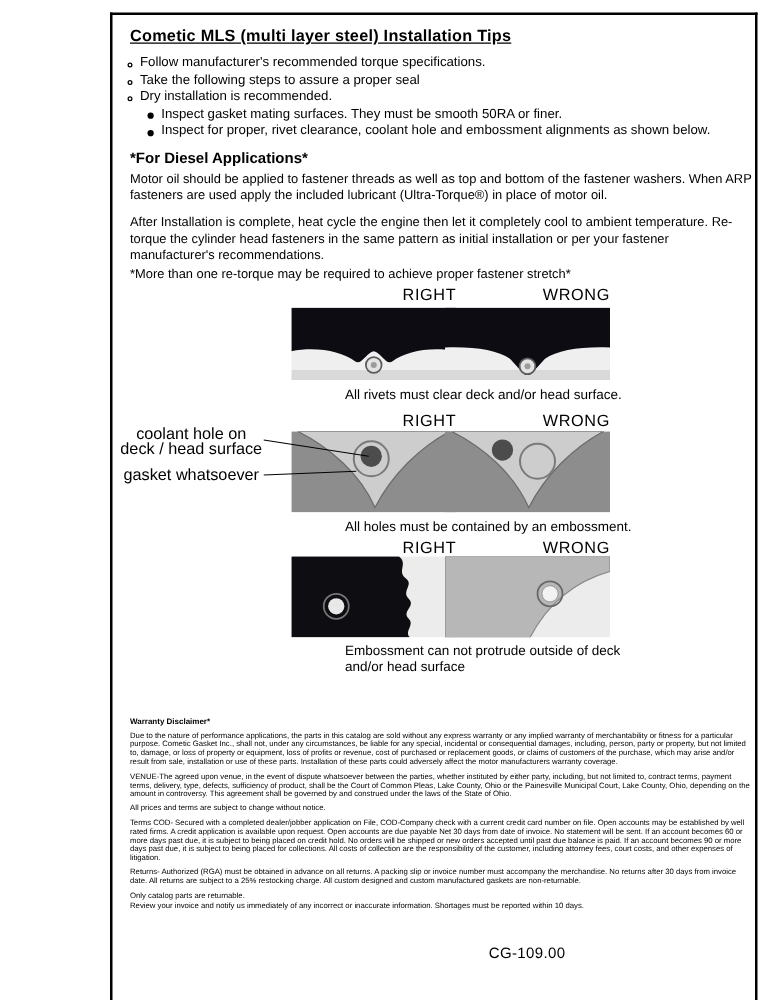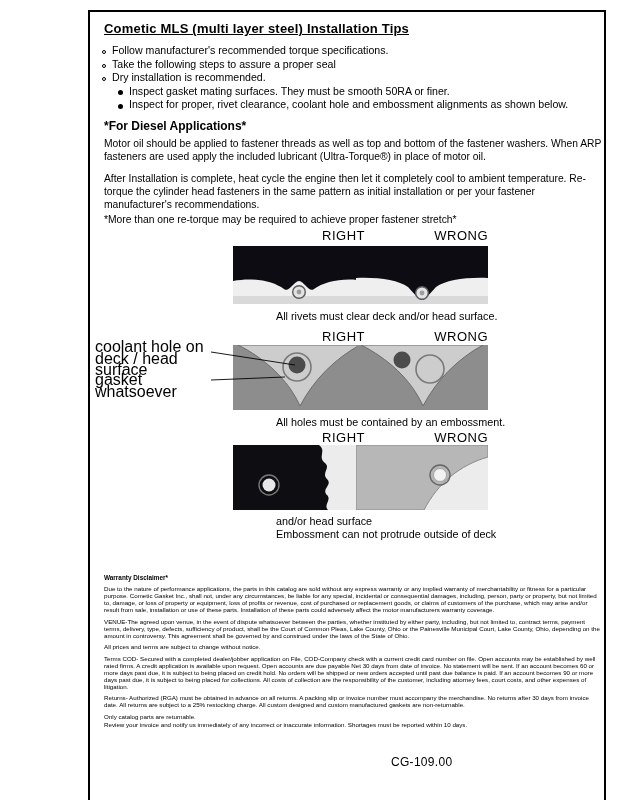--- a/index.html
+++ b/index.html
@@ -47,21 +47,21 @@
   .row3-label { top:430px; }
   .row3-img { top:445px; height:65px; }
   .col-left { left:233px; }
   .col-right { left:356px; }
   .caption { left:236px; font-size:10.8px; line-height:12.5px; white-space:nowrap;margin-left:40px; }
   .cap1 { top:310px; }
   .cap2 { top:416px; }
   .cap3 { top:515px; white-space:normal; }
   .cap3 span { display:block; white-space:nowrap; }
 
-  .annot { left:95px; width:116px; text-align:left; font-size:16px; line-height:11.5px; }
+  .annot { left:95px; width:116px; text-align:center; font-size:13px; line-height:11.5px; }
   .annot1 { top:341px; }
   .annot2 { top:374px; }
   .pointer-lines { left:209px; top:349px; width:92px; height:36px; pointer-events:none; }
 
   .warranty { left:104px; top:574px; width:498px; font-size:6.2px; line-height:7px; }
   .warranty-heading { font-weight:bold; font-size:6.4px; margin-bottom:4px; }
   .warranty p { margin-bottom:4.5px; }
   .warranty p.tight { margin-bottom:1px; }
 
   .footer-code { left:391px; top:755px; font-size:12px; letter-spacing:0.3px; white-space:nowrap; }
@@ -172,22 +172,22 @@
   <div class="abs img-box col-right row3-img">
     <svg viewBox="0 0 132 65">
       <rect width="132" height="65" fill="#ececec"></rect>
       <path d="M0,0 H132 V12 C104,20 82,38 68,65 H0 Z" fill="#b7b7b7" stroke="#8a8a8a" stroke-width="1"></path>
       <circle cx="84" cy="30" r="10" fill="none" stroke="#666666" stroke-width="1.4"></circle>
       <circle cx="84" cy="30" r="6.5" fill="#f2f2f2" stroke="#999999" stroke-width="0.8"></circle>
     </svg>
   </div>
 
   <div class="abs caption cap3">
+    <span>Embossment can not protrude outside of deck</span>
     <span>and/or head surface</span>
-    <span>Embossment can not protrude outside of deck</span>
   </div>
 
   <div class="abs warranty">
     <div class="warranty-heading">Warranty Disclaimer*</div>
     <p>Due to the nature of performance applications, the parts in this catalog are sold without any express warranty or any implied warranty of merchantability or fitness for a particular purpose.  Cometic Gasket Inc., shall not, under any circumstances, be liable for any special, incidental or consequential damages, including, person, party or property, but not limited to, damage, or loss of property or equipment, loss of profits or revenue, cost of purchased or replacement goods, or claims of customers of the purchase, which may arise and/or result from sale, installation or use of these parts.  Installation of these parts could adversely affect the motor manufacturers warranty coverage.</p>
     <p>VENUE-The agreed upon venue, in the event of dispute whatsoever between the parties, whether instituted by either party, including, but not limited to, contract terms, payment terms, delivery, type, defects, sufficiency of product, shall be the Court of Common Pleas, Lake County, Ohio or the Painesville Municipal Court, Lake County, Ohio, depending on the amount in controversy. This agreement shall be governed by and construed under the laws of the State of Ohio.</p>
     <p>All prices and terms are subject to change without notice.</p>
     <p>Terms COD- Secured with a completed dealer/jobber application on File, COD-Company check with a current credit card number on file.  Open accounts may be established by well rated firms.  A credit application is available upon request.  Open accounts are due payable Net 30 days from date of invoice.  No statement will be sent.  If an account becomes 60 or more days past due, it is subject to being placed on credit hold.  No orders will be shipped or new orders accepted until past due balance is paid.  If an account becomes 90 or more days past due, it is subject to being placed for collections.  All costs of collection are the responsibility of the customer, including attorney fees, court costs, and other expenses of litigation.</p>
     <p>Returns- Authorized (RGA) must be obtained in advance on all returns.  A packing slip or invoice number must accompany the merchandise.  No returns after 30 days from invoice date.  All returns are subject to a 25% restocking charge.  All custom designed and custom manufactured gaskets are non-returnable.</p>
     <p class="tight">Only catalog parts are returnable.</p>

